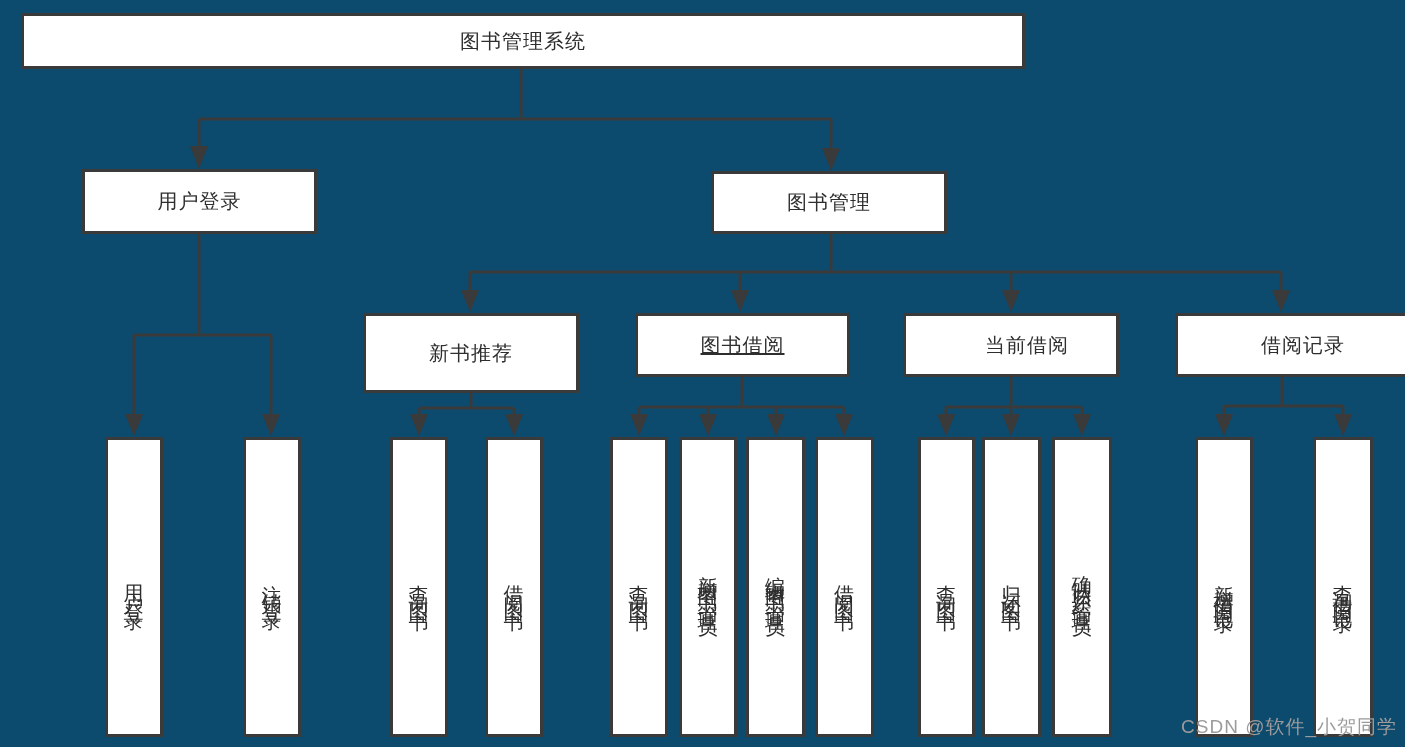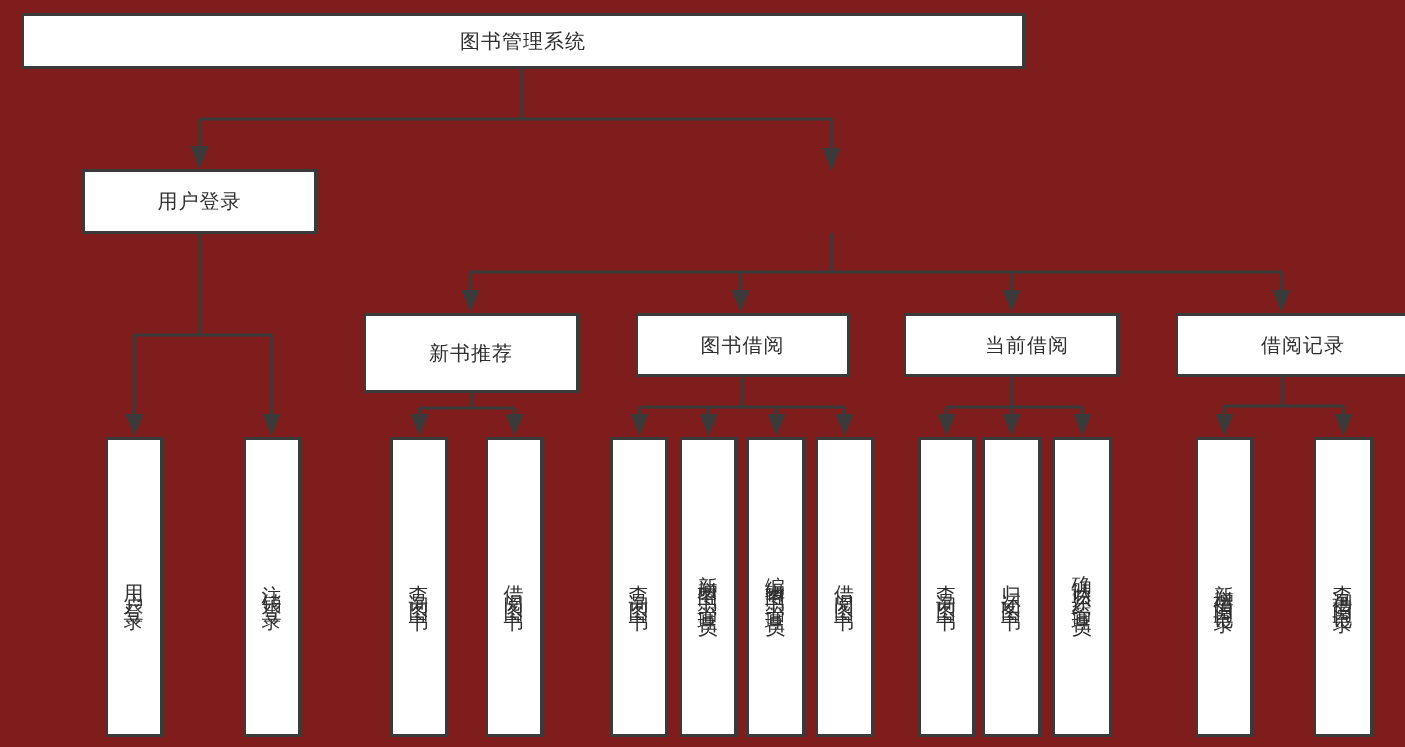--- a/index.html
+++ b/index.html
@@ -1,19 +1,19 @@
 <!DOCTYPE html>
 <html><head>
 <meta charset="utf-8">
 <style>
   html,body{margin:0;padding:0;background:#ffffff;}
   #canvas{
     position:relative;
     width:1405px;height:747px;
-    background:#7f1d1d;
+    background:#0c4a6e;
     font-family:"Liberation Sans","DejaVu Sans",sans-serif;
     color:#2e2e2e;
     overflow:hidden;
   }
   #wires{position:absolute;left:0;top:0;z-index:1;}
   .box{
     position:absolute;
     box-sizing:border-box;
     border:3px solid #3a3a3a;
     background:#ffffff;
@@ -96,23 +96,24 @@
       <polygon points="1073,414 1091,414 1082,436"></polygon>
 
       <polygon points="1215,414 1233,414 1224,436"></polygon>
       <polygon points="1334,414 1352,414 1343,436"></polygon>
     </g>
   </svg>
 
   <div class="box" style="left:21px;top:13px;width:1004px;height:56px;">图书管理系统</div>
 
   <div class="box" style="left:82px;top:169px;width:235px;height:65px;">用户登录</div>
+  <div class="box" style="left:711px;top:171px;width:236px;height:63px;">图书管理</div>
 
   <div class="box" style="left:363px;top:313px;width:216px;height:80px;">新书推荐</div>
-  <div class="box" style="left:635px;top:313px;width:215px;height:64px;">图书借阅</div>
+  <div class="box" style="left:635px;top:313px;width:215px;height:64px;text-decoration:underline;">图书借阅</div>
   <div class="box" style="left:903px;top:313px;width:216px;height:64px;padding-left:32px;">当前借阅</div>
   <div class="box" style="left:1175px;top:313px;width:256px;height:64px;">借阅记录</div>
 
   <div class="leaf" style="left:105px;width:58px;">用户登录</div>
   <div class="leaf" style="left:243px;width:58px;">注销登录</div>
 
   <div class="leaf" style="left:390px;width:58px;">查询图书</div>
   <div class="leaf" style="left:485px;width:58px;">借阅图书</div>
 
   <div class="leaf" style="left:610px;width:58px;">查询图书</div>
@@ -120,14 +121,15 @@
   <div class="leaf long" style="left:746px;width:59px;">编辑图书（管理员）</div>
   <div class="leaf" style="left:815px;width:59px;">借阅图书</div>
 
   <div class="leaf" style="left:918px;width:57px;">查询图书</div>
   <div class="leaf" style="left:982px;width:59px;">归还图书</div>
   <div class="leaf long" style="left:1052px;width:60px;">确认归还（管理员）</div>
 
   <div class="leaf long" style="left:1195px;width:58px;">新增借阅记录</div>
   <div class="leaf long" style="left:1313px;width:60px;">查询借阅记录</div>
 
+  <div class="watermark">CSDN @软件_小贺同学</div>
 
 </div>
 
 </body></html>

